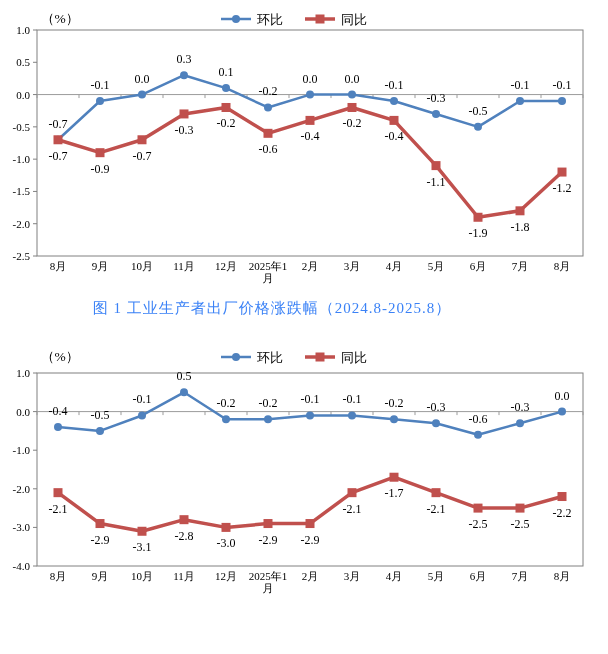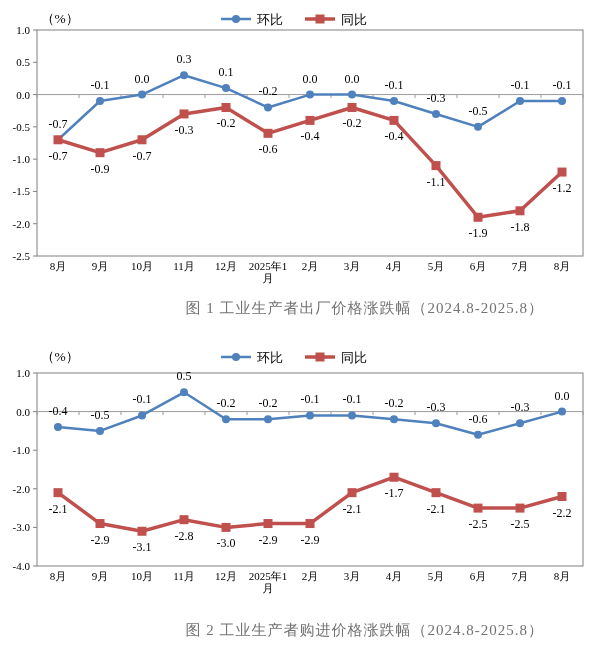--- a/index.html
+++ b/index.html
@@ -1,22 +1,22 @@
 <!DOCTYPE html>
 <html><head>
 <meta charset="utf-8">
 <style>
   html,body{margin:0;padding:0;background:#ffffff;}
   #page{position:relative;width:608px;height:654px;background:#ffffff;overflow:hidden;
         font-family:"Liberation Serif","DejaVu Serif",serif;}
   .chart-svg{position:absolute;left:0;}
   #chart1-svg{top:0;}
   #chart2-svg{top:340px;}
-  .caption{position:absolute;left:0;width:544px;text-align:right;
-           font-size:15px;color:#737373;letter-spacing:1px;font-family:"Liberation Serif","DejaVu Serif",serif;}
+  .caption{position:absolute;left:0;width:544px;text-align:center;
+           font-size:15px;color:#3b82f6;letter-spacing:1px;font-family:"Liberation Serif","DejaVu Serif",serif;}
   #caption1{top:299px;}
   #caption2{top:621px;}
   svg text{font-family:"Liberation Serif","DejaVu Serif",serif;fill:#000;}
 </style>
 </head>
 <body>
 
 <div id="page">
   <svg id="chart1-svg" class="chart-svg" width="608" height="292" viewBox="0 0 608 292">
       <text x="41" y="23" font-size="13.5">（%）</text>
@@ -227,14 +227,13 @@
       <text x="394" y="157.22" font-size="12" text-anchor="middle">-1.7</text>
       <rect x="431.5" y="148.16000000000003" width="9" height="9" fill="#C0504D"></rect>
       <text x="436" y="172.66000000000003" font-size="12" text-anchor="middle">-2.1</text>
       <rect x="473.5" y="163.6" width="9" height="9" fill="#C0504D"></rect>
       <text x="478" y="188.1" font-size="12" text-anchor="middle">-2.5</text>
       <rect x="515.5" y="163.6" width="9" height="9" fill="#C0504D"></rect>
       <text x="520" y="188.1" font-size="12" text-anchor="middle">-2.5</text>
       <rect x="557.5" y="152.02" width="9" height="9" fill="#C0504D"></rect>
       <text x="562" y="176.52" font-size="12" text-anchor="middle">-2.2</text>
     </svg>
-  <div id="caption2" class="caption">图 2  工业生产者购进价格涨跌幅（2024.8-2025.8）</div>
 </div>
 
 </body></html>

